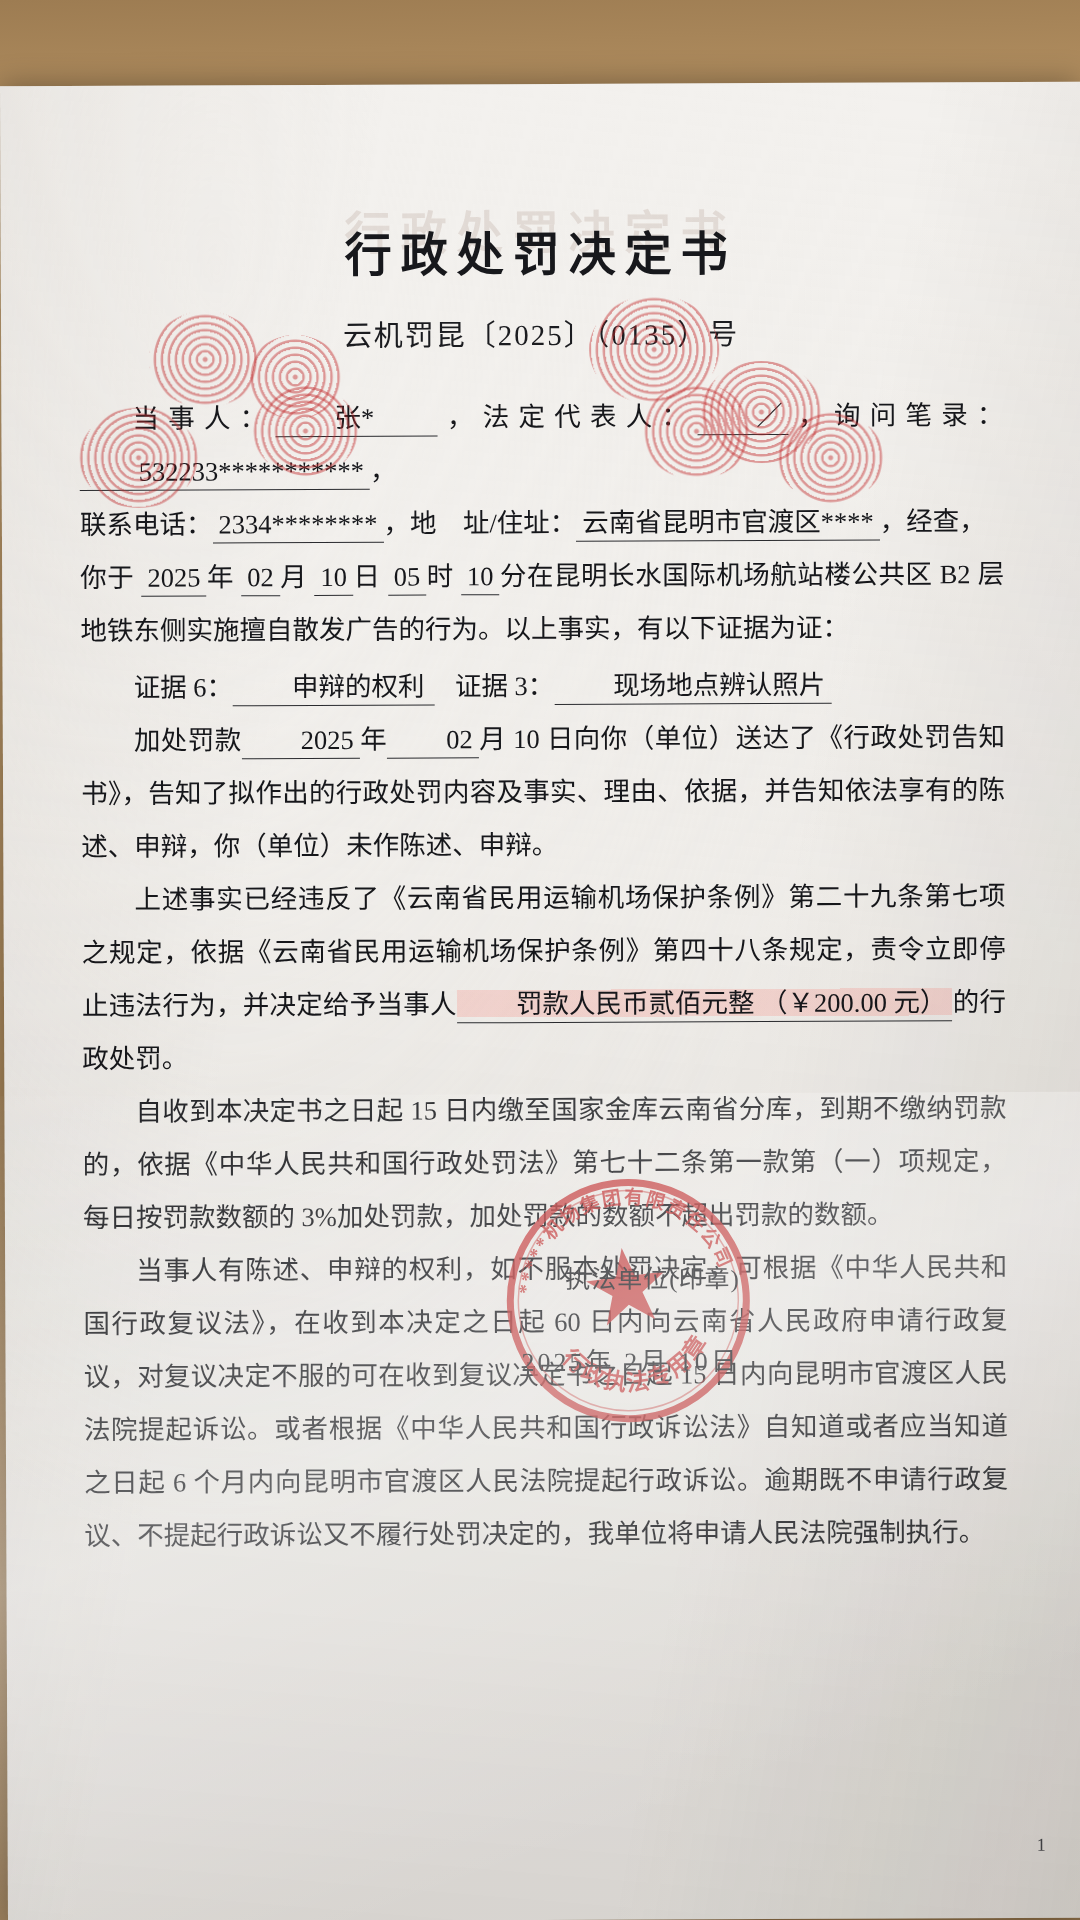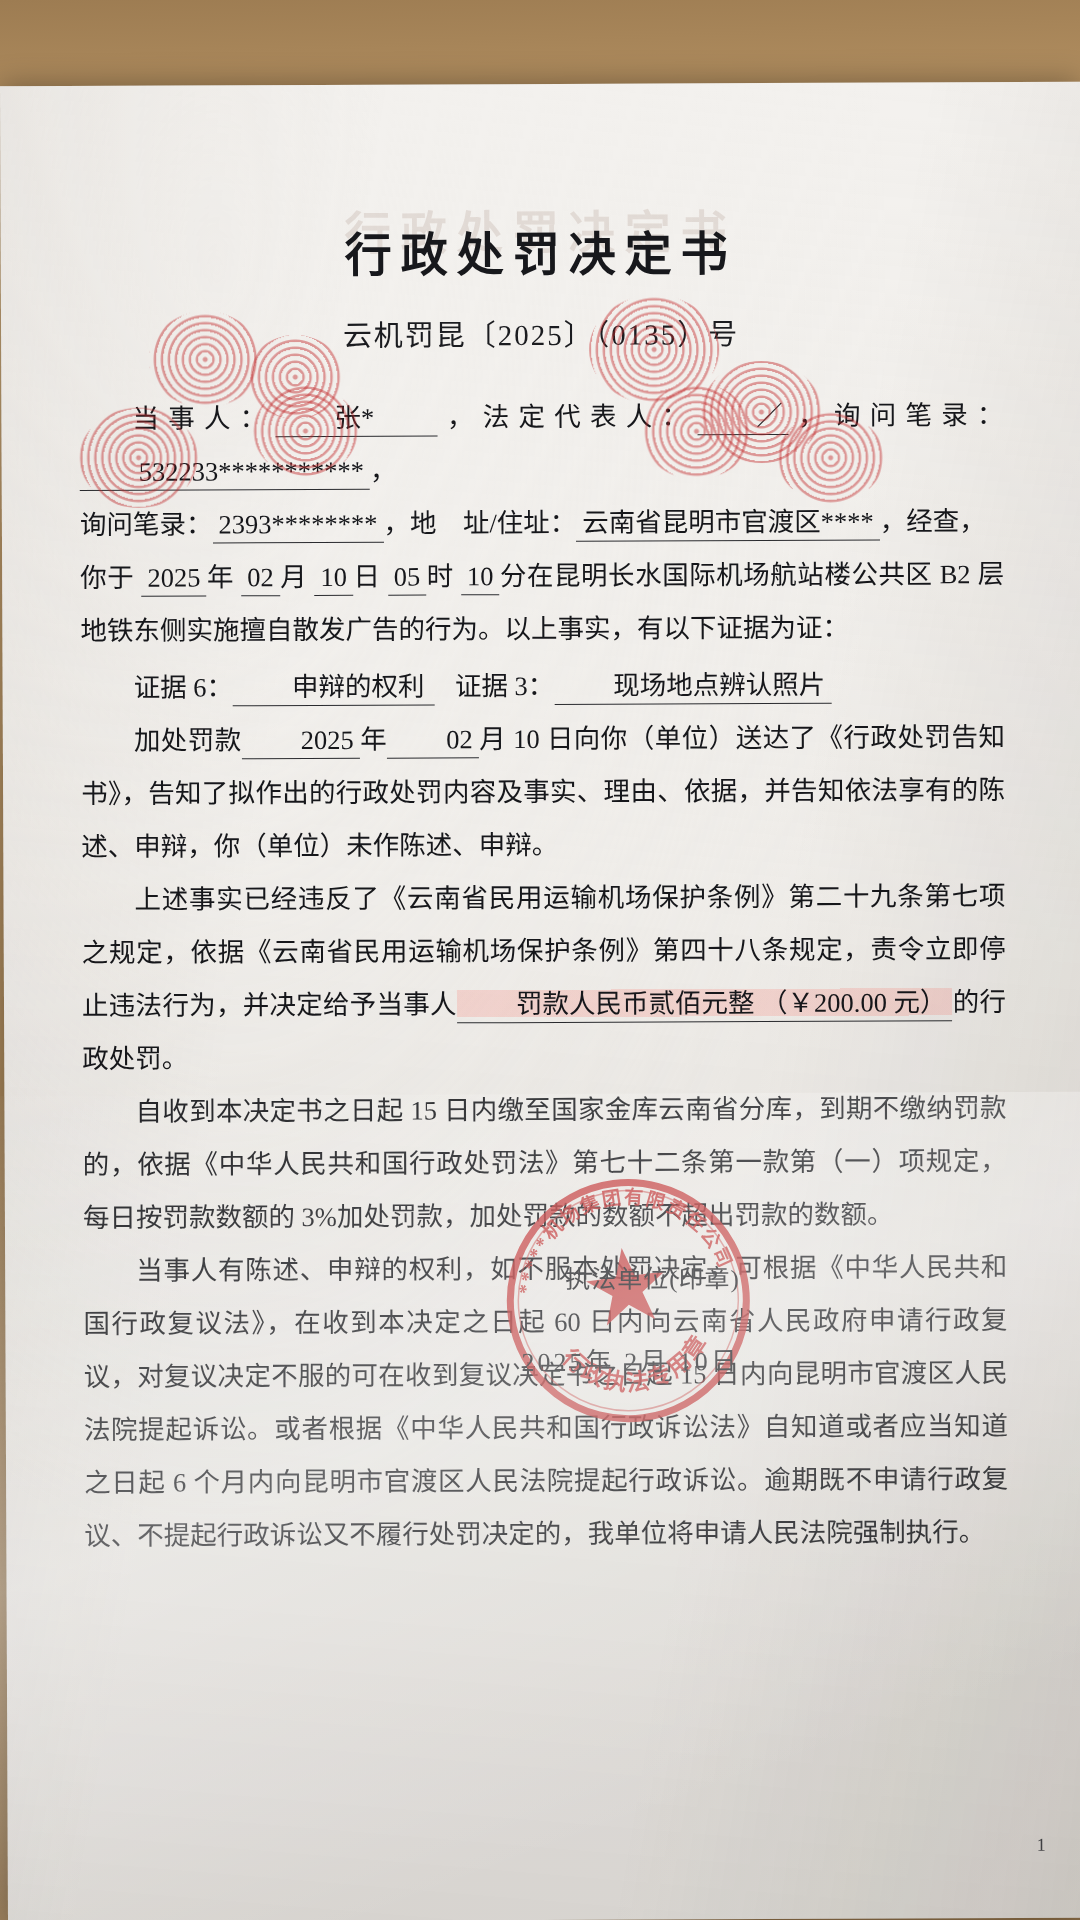--- a/index.html
+++ b/index.html
@@ -179,21 +179,21 @@
       <h1 class="doc-title">行政处罚决定书</h1>
       <div class="doc-number">云机罚昆〔2025〕（0135）号</div>
 
       <div class="body">
 
         <p class="p indent">
           <span>当事人：</span><span class="u u-wide">张*</span><span>，法定代表人：</span><span class="u">／</span><span>，询问笔录：</span><span class="u u-wide">532233***********</span>，
         </p>
 
         <p class="p">
-          <span>询问笔录：</span><span class="u u-wide">2393********</span><span>，地　址/住址：</span><span class="u u-wide">云南省昆明市官渡区****</span><span>，经查，</span>
+          <span>联系电话：</span><span class="u u-wide">2334********</span><span>，地　址/住址：</span><span class="u u-wide">云南省昆明市官渡区****</span><span>，经查，</span>
         </p>
 
         <p class="p">
           <span>你于</span>
           <span class="u">2025</span><span>年</span>
           <span class="u">02</span><span>月</span>
           <span class="u">10</span><span>日</span>
           <span class="u">05</span><span>时</span>
           <span class="u">10</span><span>分在昆明长水国际机场航站楼公共区 B2 层地铁东侧实施擅自散发广告的行为。</span><span>以上事实，有以下证据为证：</span>
         </p>

